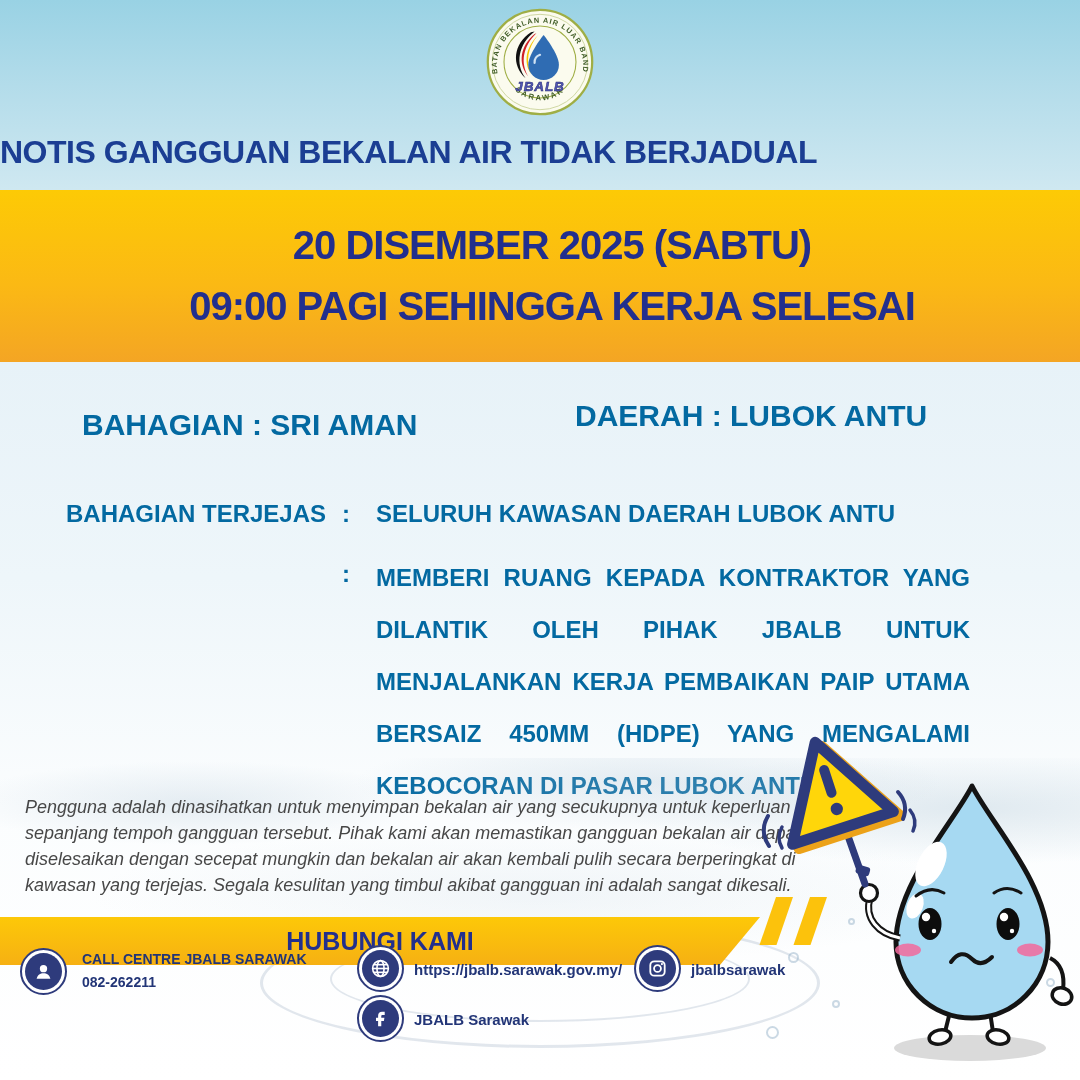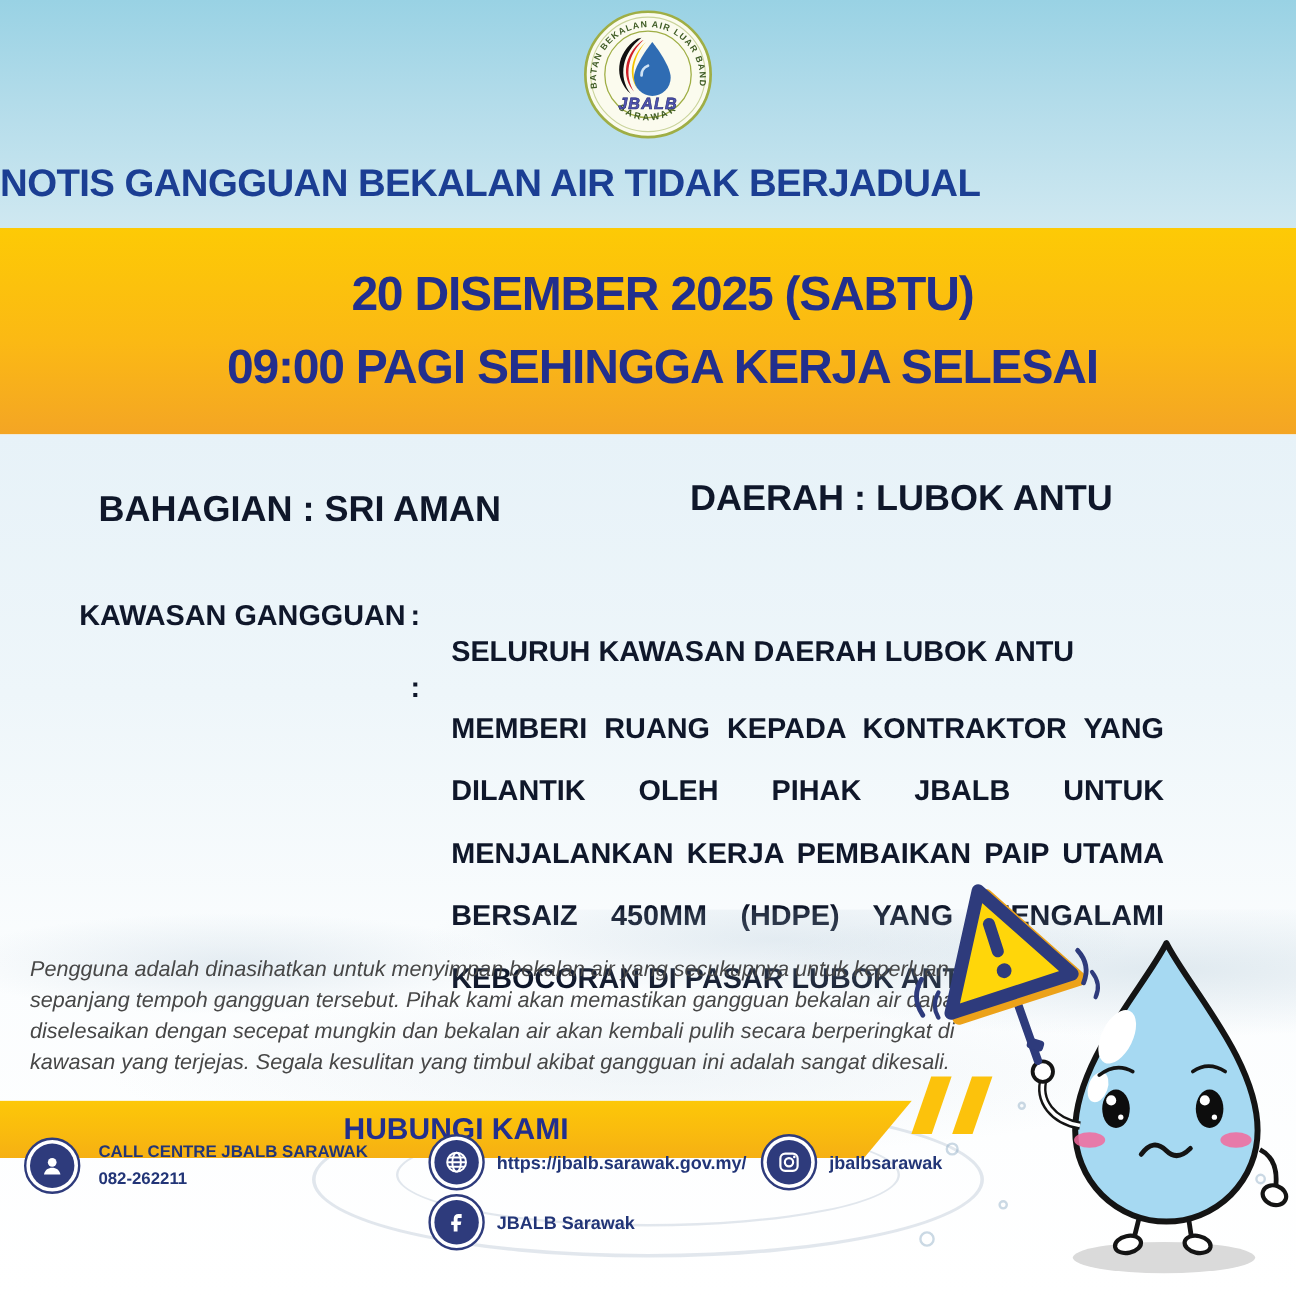--- a/index.html
+++ b/index.html
@@ -17,27 +17,27 @@
   
   .orange-band { position:absolute; left:0; top:190px; width:1080px; height:172px;
                  background:linear-gradient(180deg,#fdca05 0%, #fbb914 55%, #f4a524 100%);
                  display:flex; flex-direction:column; align-items:center; justify-content:center; gap:16px;padding-left:24px; }
   .orange-band .dline { font-size:40px; font-weight:bold; letter-spacing:-1px; color:#222f8d; }
 
   
   .body-bg { position:absolute; left:0; top:362px; width:1080px; height:718px;
              background:linear-gradient(180deg,#e7f2f8 0%, #eef6fa 30%, #fbfdfe 62%, #ffffff 100%); }
 
-  .navy { color:#0f172a; }
+  .navy { color:#0369a1; }
   #bahagian { position:absolute; left:82px; top:408px; font-size:30px; font-weight:bold; }
   #daerah   { position:absolute; left:575px; top:399px; font-size:30px; font-weight:bold; }
 
   .field-label { position:absolute; left:66px; width:280px; font-size:24px; font-weight:bold; }
   .field-colon { position:absolute; left:342px; font-size:24px; font-weight:bold; }
-  .field-value { position:absolute; left:376px; font-size:24px; font-weight:bold;margin-top:30px; }
+  .field-value { position:absolute; left:376px; font-size:24px; font-weight:bold; }
   #kawasan-label,#kawasan-colon,#kawasan-value { top:500px; }
   #huraian-label,#huraian-colon { top:560px; }
   #huraian-value { top:552px; width:594px; line-height:52px; text-align:justify; }
 
   .advisory { position:absolute; left:25px; top:794px; width:788px;
               font-size:18px; font-style:italic; line-height:26px; color:#474747; font-weight:500; }
 
   
   .splash { position:absolute; left:0; top:758px; width:1080px; height:250px; pointer-events:none;
             background:
@@ -119,21 +119,21 @@
   <div class="orange-band">
     <div class="dline">20 DISEMBER 2025 (SABTU)</div>
     <div class="dline">09:00 PAGI SEHINGGA KERJA SELESAI</div>
   </div>
 
   <div class="body-bg"></div>
 
   <div id="bahagian" class="navy">BAHAGIAN : SRI AMAN</div>
   <div id="daerah" class="navy">DAERAH : LUBOK ANTU</div>
 
-  <div id="kawasan-label" class="field-label navy">KAWASAN GANGGUAN</div>
+  <div id="kawasan-label" class="field-label navy">BAHAGIAN TERJEJAS</div>
   <div id="kawasan-colon" class="field-colon navy">:</div>
   <div id="kawasan-value" class="field-value navy">SELURUH KAWASAN DAERAH LUBOK ANTU</div>
 
   <div id="huraian-colon" class="field-colon navy">:</div>
   <div id="huraian-value" class="field-value navy">MEMBERI RUANG KEPADA KONTRAKTOR YANG DILANTIK OLEH PIHAK JBALB UNTUK MENJALANKAN KERJA PEMBAIKAN PAIP UTAMA BERSAIZ 450MM (HDPE) YANG MENGALAMI KEBOCORAN DI PASAR LUBOK ANTU.</div>
 
   <div class="splash"></div>
   <div class="swirl a"></div>
   <div class="swirl b"></div>
   <div class="bubble" style="left:788px;top:952px;width:11px;height:11px;"></div>

